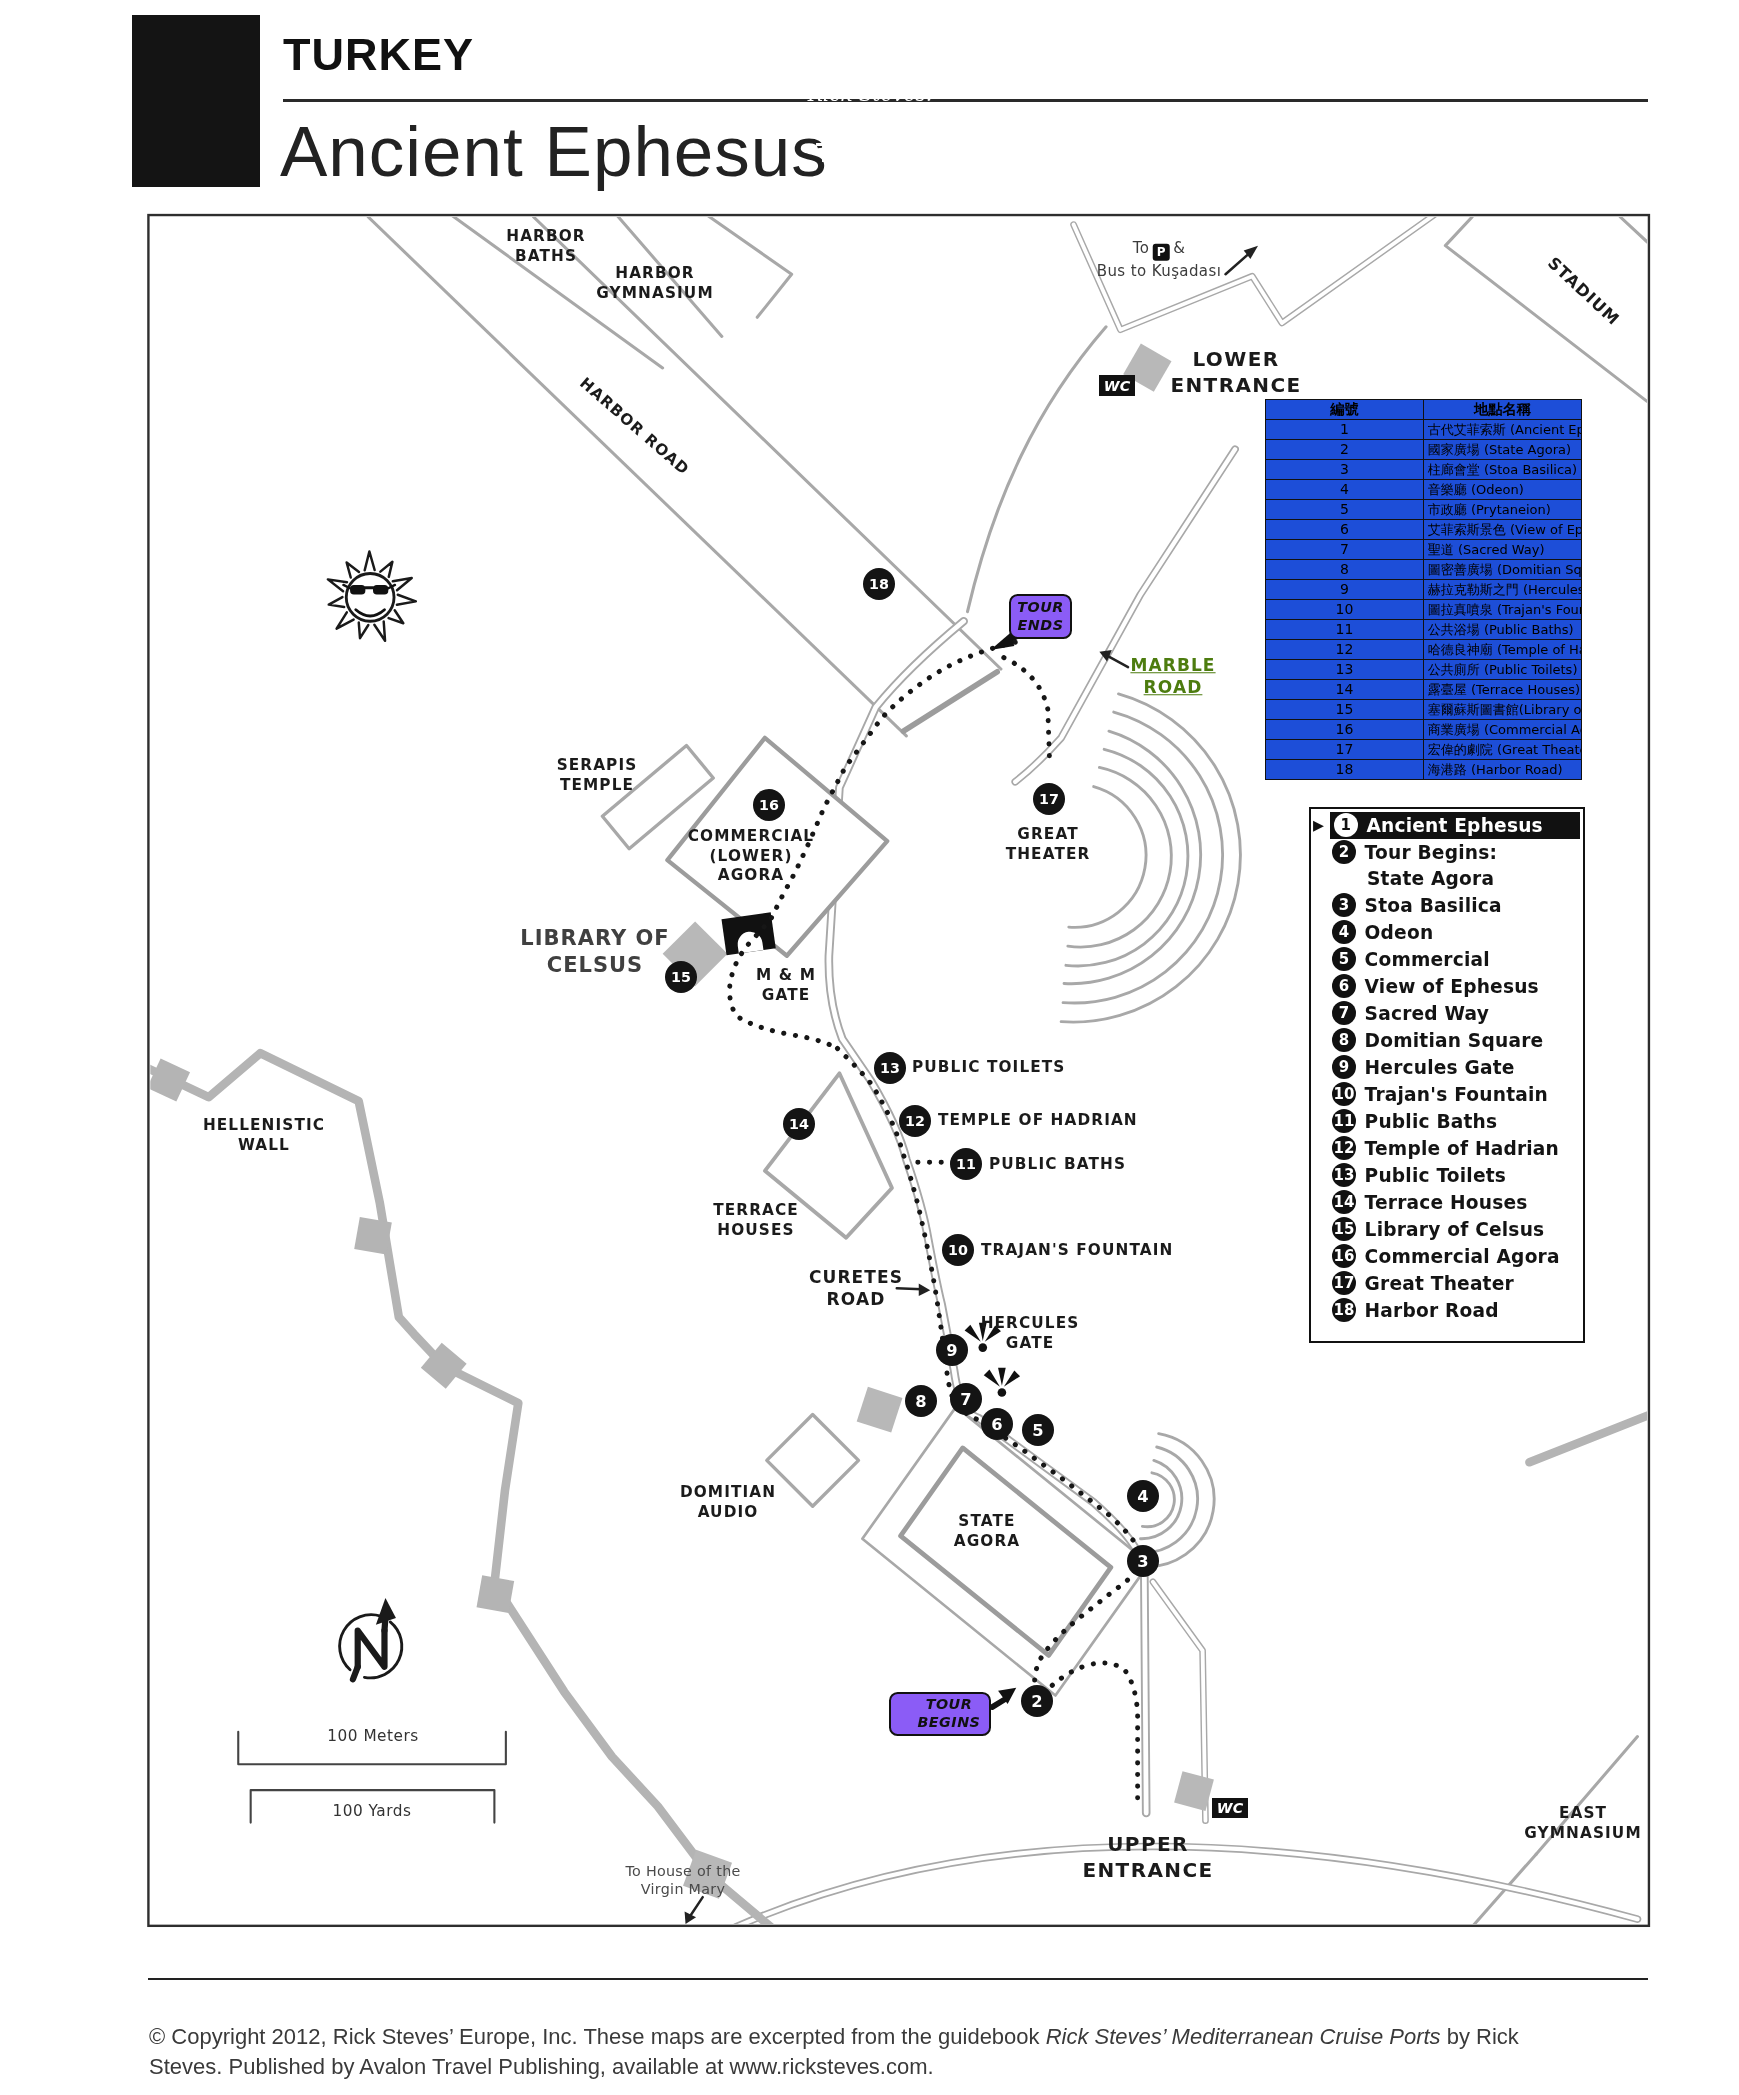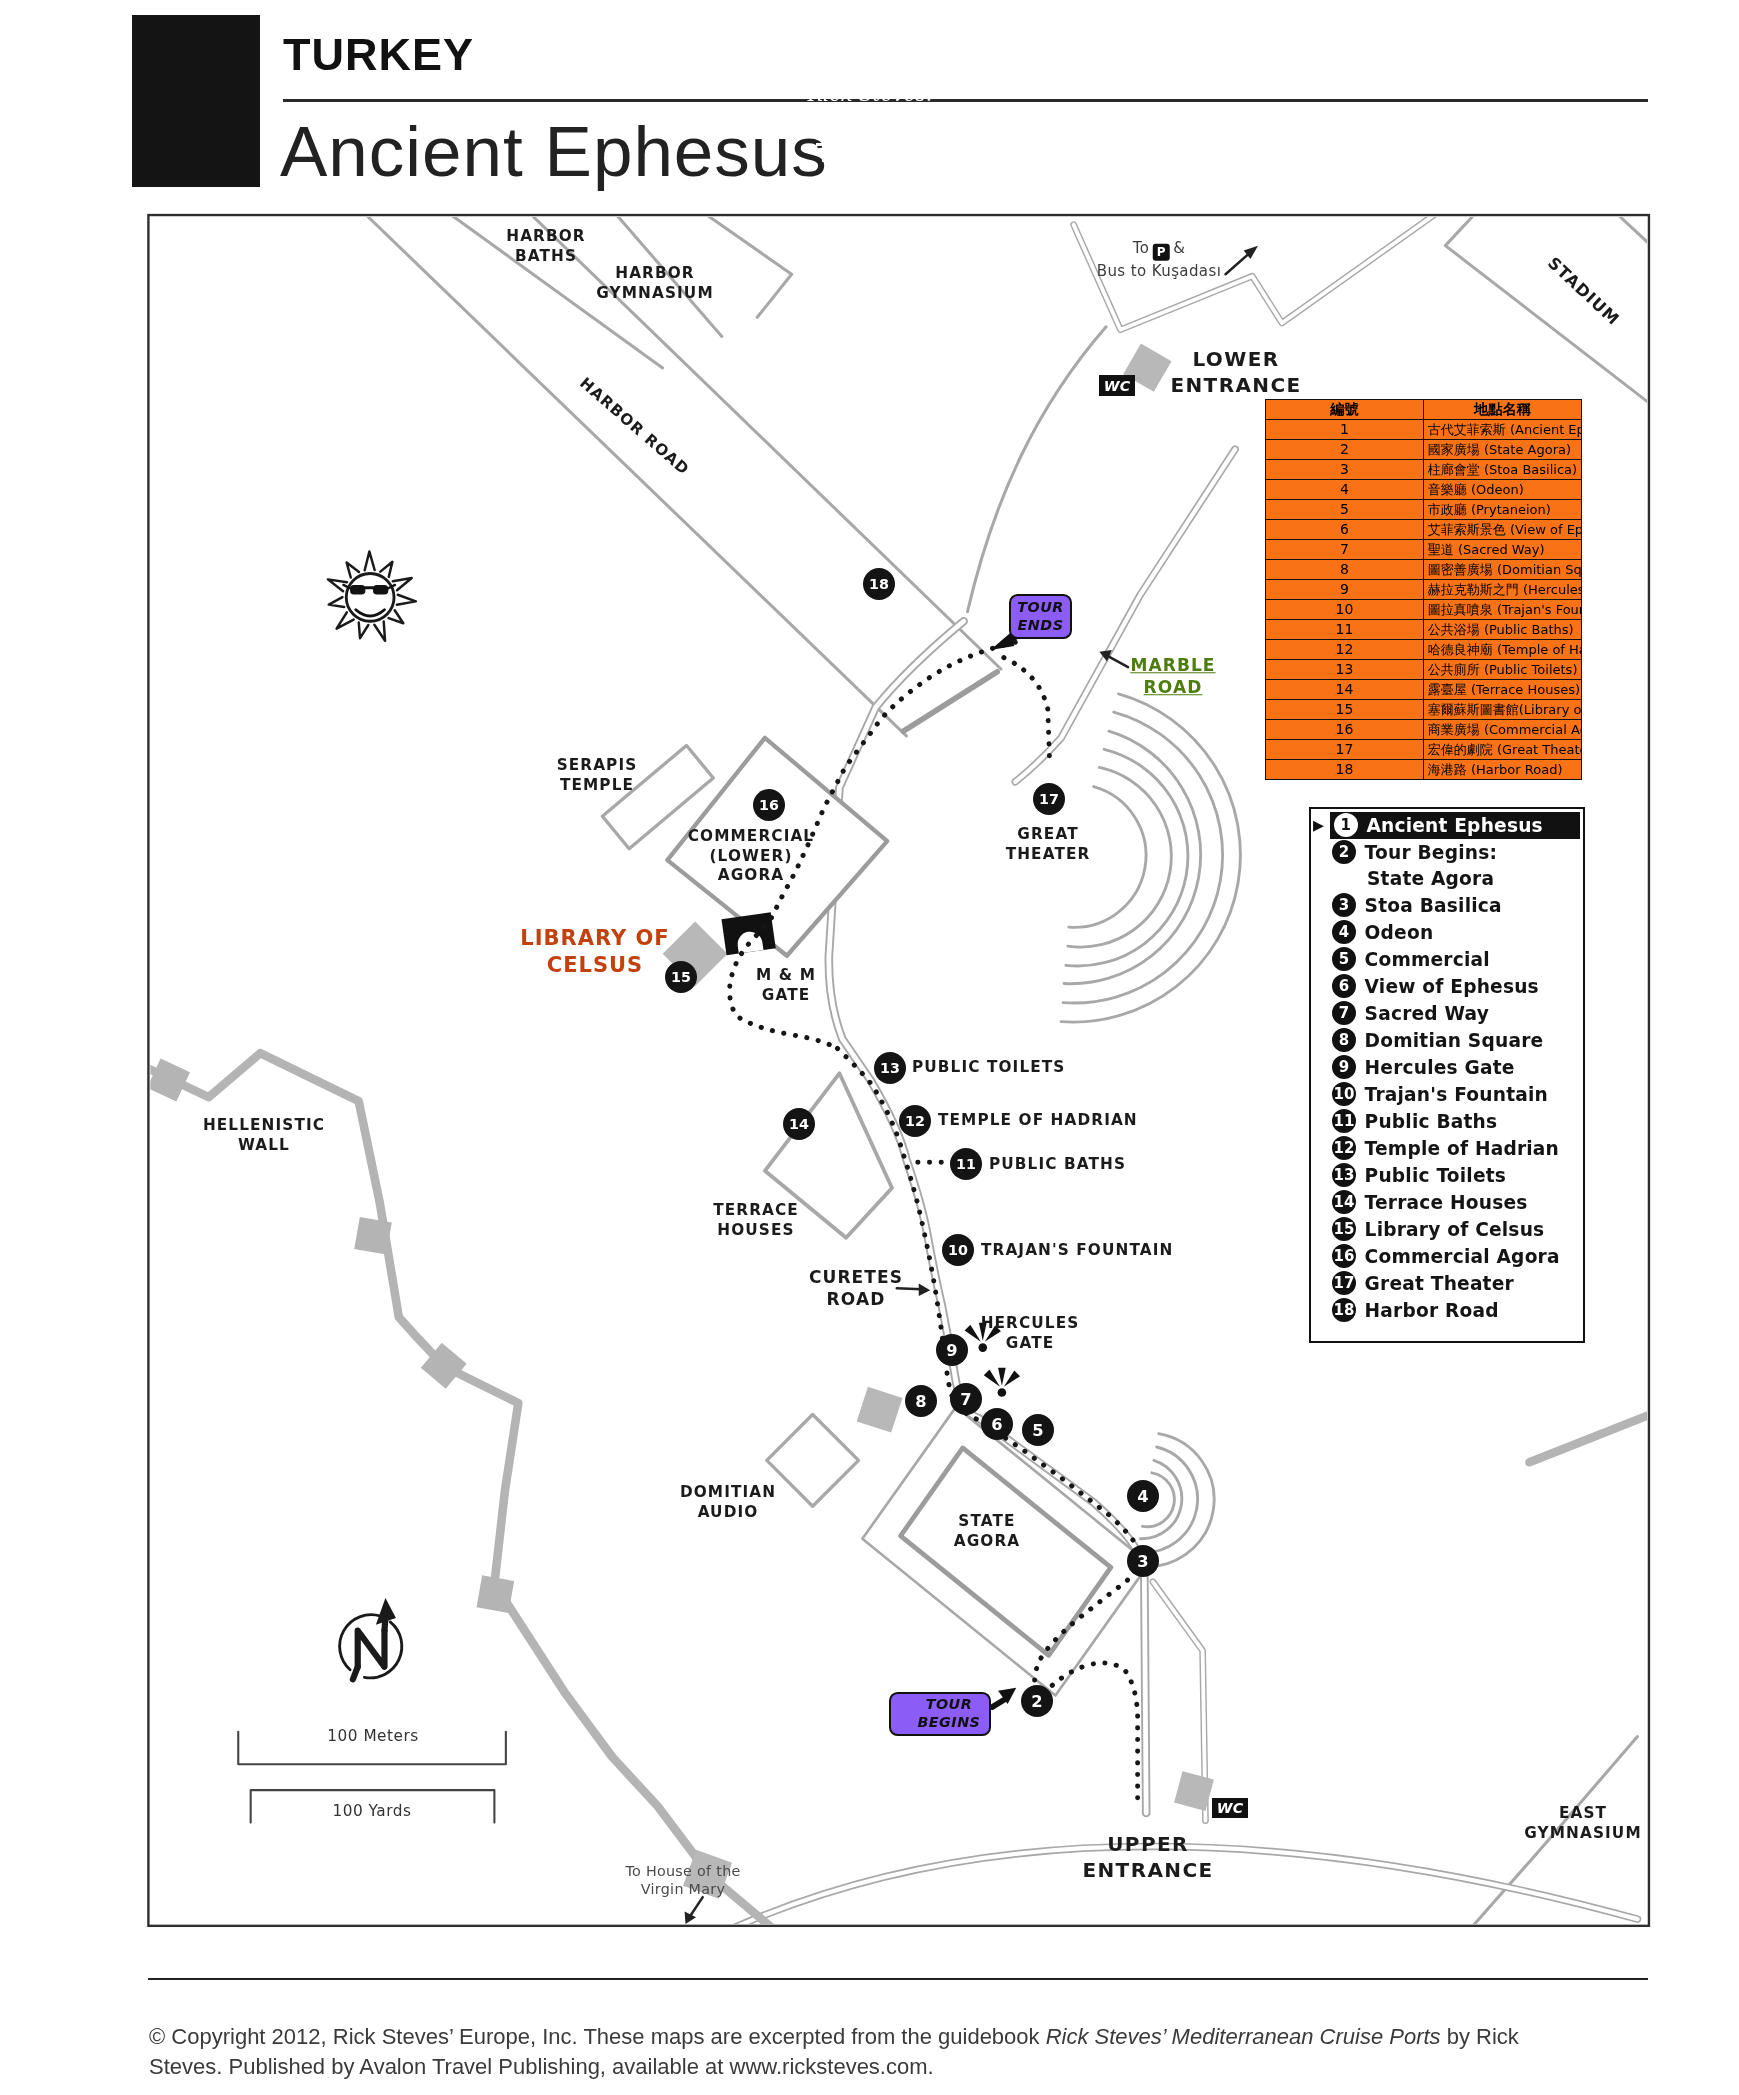--- a/index.html
+++ b/index.html
@@ -33,21 +33,21 @@
   .wc{position:absolute;z-index:6;background:#111;color:#fff;font-family:"DejaVu Sans",sans-serif;
     font-style:italic;font-weight:700;font-size:14.3px;display:flex;align-items:center;justify-content:center;}
   #wc-top{left:1099px;top:375px;width:36px;height:21px;}
   #wc-bottom{left:1212px;top:1798px;width:36px;height:20px;}
   .to-parking{position:absolute;left:1159px;top:260px;transform:translate(-50%,-50%);z-index:5;
     font-family:"DejaVu Sans",sans-serif;font-size:15px;color:#3c3c3c;text-align:center;line-height:1.45;
     letter-spacing:0.4px;white-space:nowrap;}
   .pbox{display:inline-flex;width:16.3px;height:16.3px;background:#111;color:#fff;border-radius:2.9px;
     font-weight:700;font-size:12px;align-items:center;justify-content:center;vertical-align:-2.9px;margin:0 3.8px;}
   
-  .ptable{position:absolute;left:1265px;top:399px;width:317px;z-index:6;border-collapse:collapse;background:#f97316;
+  .ptable{position:absolute;left:1265px;top:399px;width:317px;z-index:6;border-collapse:collapse;background:#1d4ed8;
     font-family:"DejaVu Sans",sans-serif;table-layout:fixed;}
   .ptable th,.ptable td{border:1.2px solid #111;padding:0 3.8px;height:19px;line-height:1.05;overflow:hidden;}
   .ptable th{font-size:14.3px;font-weight:700;text-align:center;}
   .ptable td.tnum{width:38px;text-align:center;font-size:14px;}
   .ptable td.tname{font-size:13px;text-align:left;white-space:nowrap;}
   
   .legend{position:absolute;left:1309px;top:807px;width:276px;height:536px;background:#fff;
     border:2.4px solid #111;box-sizing:border-box;z-index:6;padding-top:2.9px;
     font-family:"Dej aVu Sans",sans-serif;}
   .lrow{position:relative;display:flex;align-items:center;height:27px;padding-left:21px;box-sizing:border-box;}
@@ -270,21 +270,21 @@
     <div class="maplabel" style="left: 1583px; top: 292px; font-size: 16.3px; font-weight: 700; letter-spacing: 1.1px; color: rgb(27, 27, 27); transform: translate(-50%, -50%) rotate(43deg);">STADIUM</div>
     <div class="maplabel" style="left: 1173px; top: 677px; font-size: 17px; font-weight: 700; letter-spacing: 1.1px; color: #4d7c0f; transform: translate(-50%, -50%); text-decoration: underline;">MARBLE
 ROAD</div>
     <div class="maplabel" style="left: 1048px; top: 845px; font-size: 15.3px; font-weight: 700; letter-spacing: 1.1px; color: rgb(27, 27, 27); transform: translate(-50%, -50%);">GREAT
 THEATER</div>
     <div class="maplabel" style="left: 597px; top: 776px; font-size: 15.3px; font-weight: 700; letter-spacing: 1.1px; color: rgb(27, 27, 27); transform: translate(-50%, -50%);">SERAPIS
 TEMPLE</div>
     <div class="maplabel" style="left: 751px; top: 856px; font-size: 15.3px; font-weight: 700; letter-spacing: 1.1px; color: rgb(27, 27, 27); transform: translate(-50%, -50%);">COMMERCIAL
 (LOWER)
 AGORA</div>
-    <div class="maplabel" style="left: 595px; top: 952px; font-size: 21px; font-weight: 700; letter-spacing: 1px; color: #c2410c; transform: translate(-50%, -50%);">LIBRARY OF
+    <div class="maplabel" style="left: 595px; top: 952px; font-size: 21px; font-weight: 700; letter-spacing: 1px; color: #404040; transform: translate(-50%, -50%);">LIBRARY OF
 CELSUS</div>
     <div class="maplabel" style="left: 786px; top: 986px; font-size: 15.3px; font-weight: 700; letter-spacing: 1.1px; color: rgb(27, 27, 27); transform: translate(-50%, -50%);">M &amp; M
 GATE</div>
     <div class="maplabel" style="left: 912px; top: 1068px; font-size: 15.3px; font-weight: 700; letter-spacing: 1.1px; color: rgb(27, 27, 27); transform: translate(0px, -50%); text-align: left;">PUBLIC TOILETS</div>
     <div class="maplabel" style="left: 938px; top: 1121px; font-size: 15.3px; font-weight: 700; letter-spacing: 1.1px; color: rgb(27, 27, 27); transform: translate(0px, -50%); text-align: left;">TEMPLE OF HADRIAN</div>
     <div class="maplabel" style="left: 989px; top: 1165px; font-size: 15.3px; font-weight: 700; letter-spacing: 1.1px; color: rgb(27, 27, 27); transform: translate(0px, -50%); text-align: left;">PUBLIC BATHS</div>
     <div class="maplabel" style="left: 756px; top: 1221px; font-size: 15.3px; font-weight: 700; letter-spacing: 1.1px; color: rgb(27, 27, 27); transform: translate(-50%, -50%);">TERRACE
 HOUSES</div>
     <div class="maplabel" style="left: 981px; top: 1251px; font-size: 15.3px; font-weight: 700; letter-spacing: 1.1px; color: rgb(27, 27, 27); transform: translate(0px, -50%); text-align: left;">TRAJAN'S FOUNTAIN</div>
     <div class="maplabel" style="left: 856px; top: 1289px; font-size: 17px; font-weight: 700; letter-spacing: 1.1px; color: rgb(27, 27, 27); transform: translate(-50%, -50%);">CURETES

